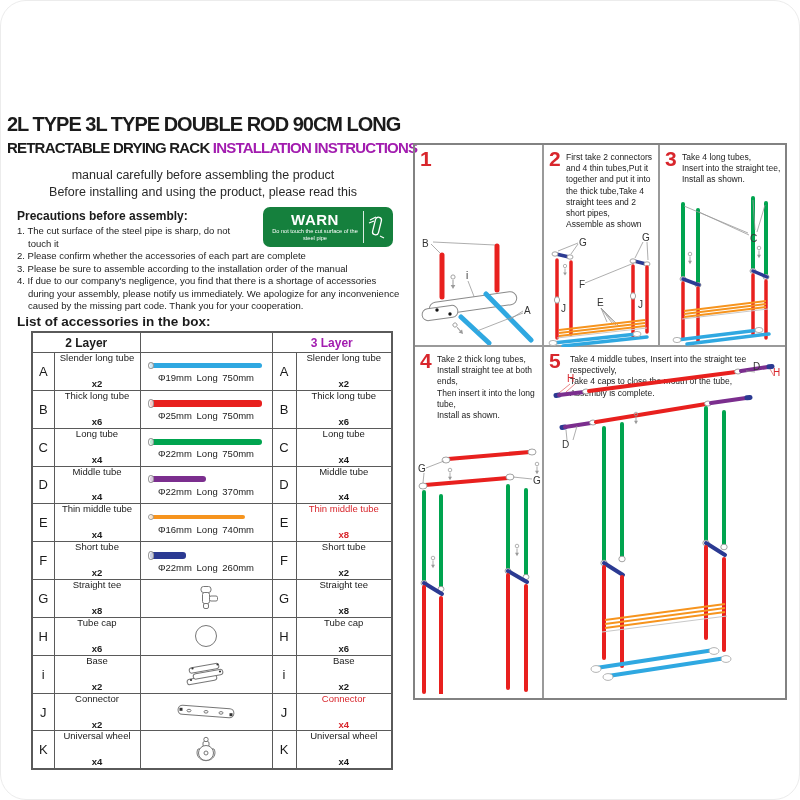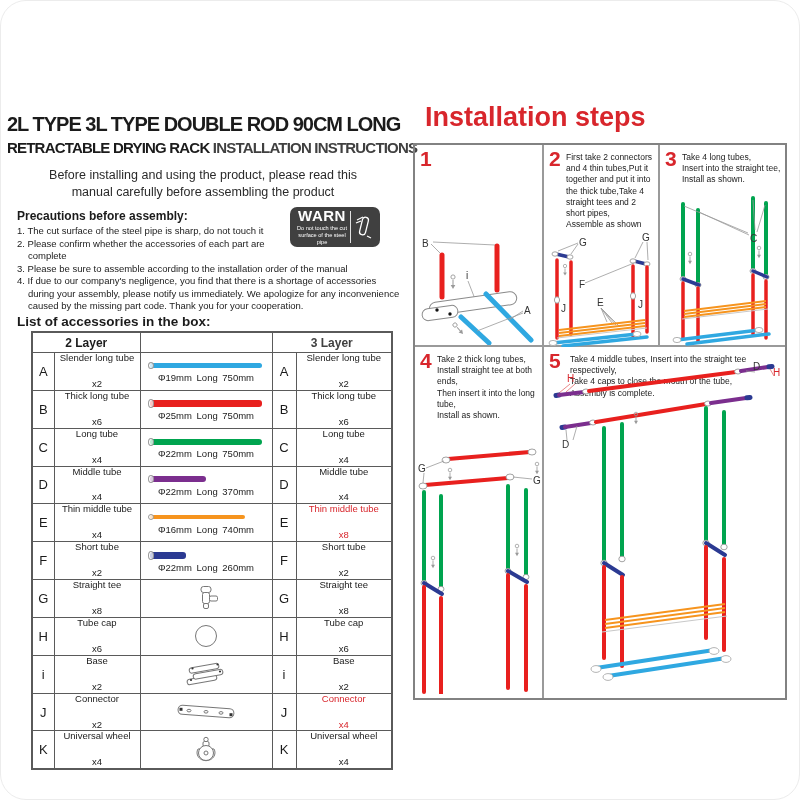--- a/index.html
+++ b/index.html
@@ -2,40 +2,40 @@
 <html><head>
 <meta charset="utf-8">
 <style>
   html,body{margin:0;padding:0;background:#fff;}
   .sheet{position:relative;width:800px;height:800px;background:#fff;overflow:hidden;
          font-family:"Liberation Sans",sans-serif;color:#1b1b1b;border:1px solid #ececec;border-radius:26px;box-sizing:border-box;}
   
   .title-wrap{position:absolute;left:6px;top:112px;width:392px;text-align:center;}
   .t1{font-size:20px;font-weight:bold;letter-spacing:-1px;white-space:nowrap;}
   .t2{font-size:15px;font-weight:bold;letter-spacing:-0.8px;white-space:nowrap;margin-top:3px;}
-  .red{color:#404040;}
+  .red{color:#a21caf;}
   .intro{position:absolute;left:6px;top:166px;width:392px;text-align:center;font-size:12.5px;line-height:1.35;color:#2a2a2a;}
   .prec{position:absolute;left:16px;top:208px;width:378px;}
-  .warn{float:right;width:90px;height:40px;background:#404040;border-radius:7px;margin:-2px 15px 3px 8px;
+  .warn{float:right;width:130px;height:40px;background:#15803d;border-radius:7px;margin:-2px 2px 3px 8px;
         display:flex;align-items:center;color:#fff;overflow:hidden;}
   .warn-left{flex:1;text-align:center;padding:2px 0 2px 4px;}
   .warn-title{font-size:15px;font-weight:bold;letter-spacing:.5px;line-height:1;}
   .warn-sub{font-size:5.6px;line-height:1.25;margin-top:1.5px;}
   .warn-ico{width:26px;height:32px;border-left:1px solid rgba(255,255,255,.85);display:flex;align-items:center;justify-content:center;margin-right:3px;}
   .prec-head{font-size:12px;font-weight:bold;margin-bottom:2px;}
   .prec-item{font-size:9.5px;line-height:1.32;padding-left:11px;text-indent:-11px;width:372px;}
   .acc-head{position:absolute;left:16px;top:313px;font-size:13.5px;font-weight:bold;}
   table.acc{position:absolute;left:30px;top:330px;width:360px;border-collapse:collapse;table-layout:fixed;}
   table.acc td{border:1px solid #5a5a5a;padding:0;vertical-align:middle;text-align:center;overflow:hidden;}
   table.acc{border:2px solid #5a5a5a;}
   tr.hdr td{height:19px;font-size:12px;font-weight:bold;}
   tr.acc-row td{height:29px;}
   td.ltr{font-size:13px;}
   td.nm{font-size:9.5px;line-height:1.15;}
-  td.nm .q{margin-top:15px;}
+  td.nm .q{margin-top:15px;font-weight:bold;}
   td.mid{text-align:left;}
   .tube-wrap{position:relative;height:13px;display:flex;align-items:center;padding-left:9px;}
   .tube-bar{position:relative;border-radius:3px;display:block;}
   .tube-bar::before{content:'';position:absolute;left:-2px;top:-1px;bottom:-1px;width:6px;
                     border:1px solid #9a9a9a;background:rgba(255,255,255,.75);border-radius:50%;box-sizing:border-box;}
   .spec{font-size:9.5px;word-spacing:2px;color:#222;}
   .mid-img{display:flex;justify-content:center;align-items:center;height:100%;}
   .red-text{color:#d8262c;}
   
   .steps-head{position:absolute;left:424px;top:101px;font-size:27px;font-weight:bold;color:#d8262c;}
@@ -66,22 +66,22 @@
 </svg>
 
 <div class="sheet">
 
   <div class="title-wrap">
     <div class="t1">2L TYPE 3L TYPE DOUBLE ROD 90CM LONG</div>
     <div class="t2"><span>RETRACTABLE DRYING RACK </span><span class="red">INSTALLATION INSTRUCTIONS</span></div>
   </div>
 
   <div class="intro">
+    <div>manual carefully before assembling the product</div>
     <div>Before installing and using the product, please read this</div>
-    <div>manual carefully before assembling the product</div>
   </div>
 
   <div class="prec">
     <div class="warn">
       <div class="warn-left">
         <div class="warn-title">WARN</div>
         <div class="warn-sub">Do not touch the cut surface of the steel pipe</div>
       </div>
       <div class="warn-ico">
         <svg width="20" height="26" viewBox="0 0 20 26">
@@ -343,21 +343,20 @@
           </td>
       <td class="ltr">K</td>
       <td class="nm">
             <div>Universal wheel</div>
             <div class="q">x4</div>
           </td>
     </tr>
   </tbody>
     </table>
 
-  <div class="steps-head">Installation steps</div>
 
   <div class="grid">
 
     <div class="panel p1">
       <div class="pnum">1</div>
       <svg class="diag" style="left:2px;top:88px" width="124" height="112" viewBox="0 0 124 112">
         <line x1="14" y1="11" x2="23" y2="20" stroke="#999" stroke-width="0.8"></line>
         <line x1="16" y1="9" x2="78" y2="12" stroke="#999" stroke-width="0.8"></line>
         <text x="5" y="14">B</text>
         <line x1="25" y1="22" x2="25" y2="64" stroke="#e8201e" stroke-width="5" stroke-linecap="round"></line>

